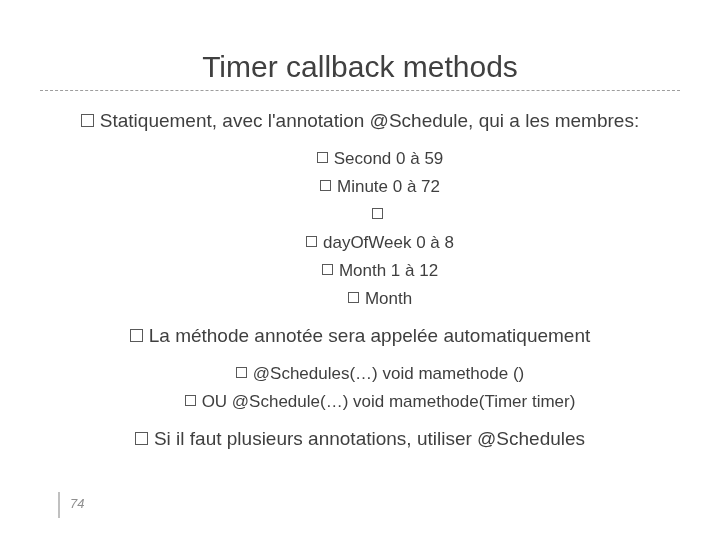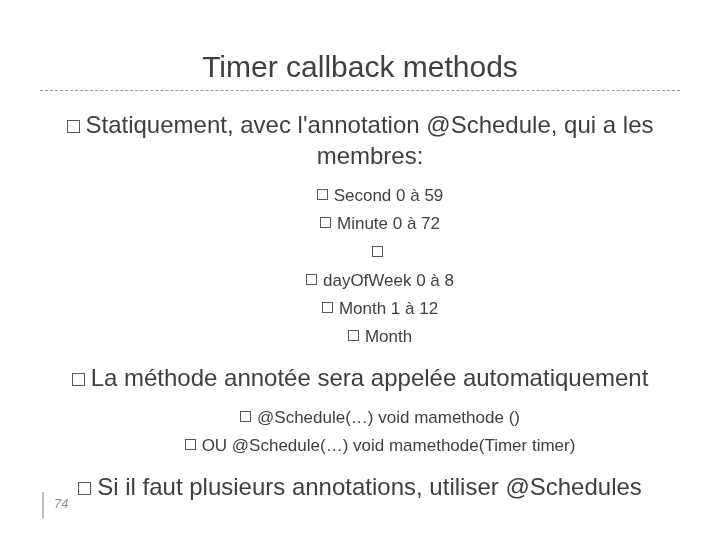--- a/index.html
+++ b/index.html
@@ -23,21 +23,21 @@
     color: #404040;
     margin: 0 0 6px 0;
   }
   .dashline {
     border: none;
     border-top: 1.5px dashed #9e9e9e;
     margin: 0 0 18px 0;
     width: 640px;
   }
   .lvl1 {
-    font-size: 24px;
+    font-size: 19px;
     color: #3f3f3f;
     margin: 0 0 14px 0;
     line-height: 1.3;
     padding-left: 20px;
     text-indent: -20px;
   }
   .lvl1 .box {
     display: inline-block;
     width: 11px;
     height: 11px;
@@ -61,21 +61,21 @@
     border: 1.2px solid #595959;
     margin-right: 6px;
     position: relative;
     top: -1px;
   }
   .group {
     margin-bottom: 14px;
   }
   .pagenum {
     position: absolute;
-    left: 42px;
+    left: 58px;
     bottom: 22px;
     font-size: 13px;
     color: #8f8f8f;
     font-style: italic;
   }
   .pagenum::before {
     content: "";
     display: inline-block;
     width: 2px;
     height: 26px;
@@ -97,21 +97,21 @@
     <p class="lvl2"><span class="box"></span><span>Second 0 à 59</span></p>
     <p class="lvl2"><span class="box"></span><span>Minute 0 à 72</span></p>
     <p class="lvl2"><span class="box"></span></p>
     <p class="lvl2"><span class="box"></span><span>dayOfWeek 0 à 8</span></p>
     <p class="lvl2"><span class="box"></span><span>Month 1 à 12</span></p>
     <p class="lvl2"><span class="box"></span><span>Month</span></p>
   </div>
 
   <div class="group">
     <p class="lvl1"><span class="box"></span><span>La méthode annotée sera appelée automatiquement</span></p>
-    <p class="lvl2"><span class="box"></span><span>@Schedule(…) void mamethode ()</span></p>
+    <p class="lvl2"><span class="box"></span><span>@Schedules(…) void mamethode ()</span></p>
     <p class="lvl2"><span class="box"></span><span>OU @Schedule(…) void mamethode(Timer timer)</span></p>
   </div>
 
   <div class="group">
     <p class="lvl1"><span class="box"></span><span>Si il faut plusieurs annotations, utiliser @Schedules</span></p>
   </div>
 
 </div>
 
 <div class="pagenum"><span>74</span></div>

